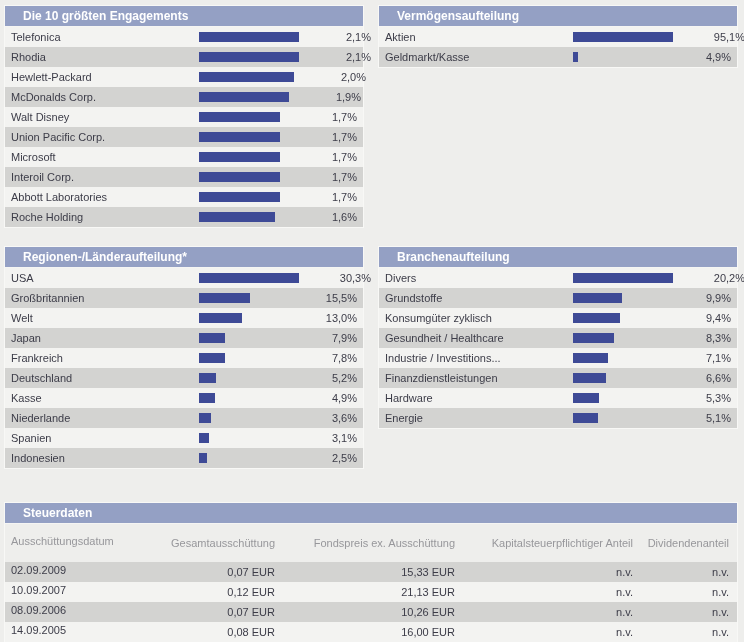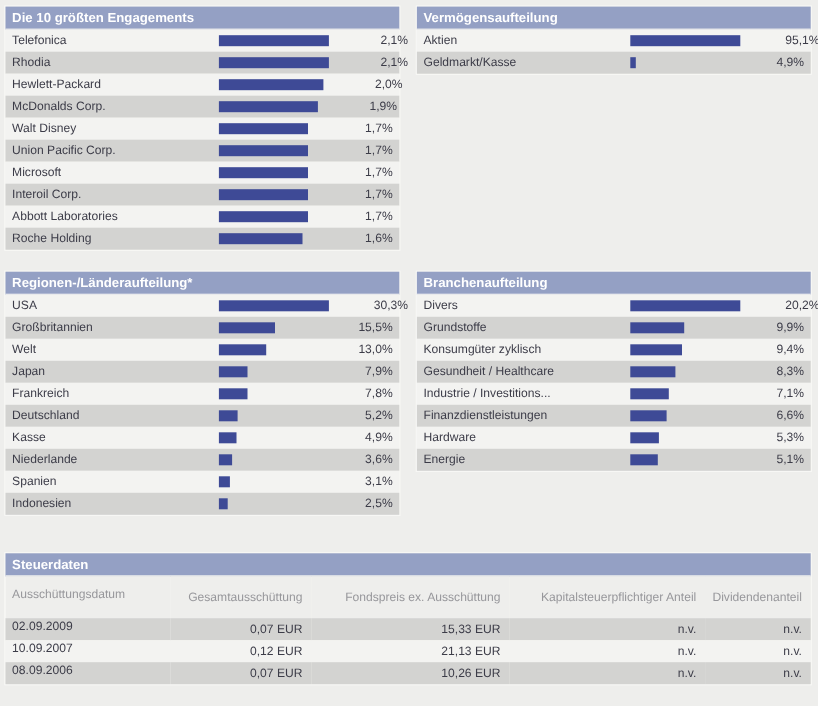--- a/index.html
+++ b/index.html
@@ -28,21 +28,21 @@
     width:360px;box-sizing:border-box;
     border:1px solid #f8f8f6;
     background:var(--row_light);
   }
   .panel-table{width:734px;}
   .phead{
     height:20px;line-height:20px;
     background:var(--panel_header_bg);
     color:var(--header_text);
     font-size:12px;font-weight:bold;
-    padding-left:6px;
+    padding-left:18px;
     border-bottom:1px solid #f5f5f3;
     white-space:nowrap;overflow:hidden;
   }
   .crow{height:20px;display:flex;align-items:center;}
   .crow:nth-child(odd){background:var(--row_light);}
   .crow:nth-child(even){background:var(--row_dark);}
   .clabel{
     width:188px;padding-left:6px;
     white-space:nowrap;overflow:hidden;text-overflow:clip;
     flex:0 0 auto;
@@ -338,17 +338,24 @@
             <td>n.v.</td>
             <td>n.v.</td>
           </tr>
           <tr>
             <td>08.09.2006</td>
             <td>0,07 EUR</td>
             <td>10,26 EUR</td>
             <td>n.v.</td>
             <td>n.v.</td>
           </tr>
+          <tr>
+            <td>14.09.2005</td>
+            <td>0,08 EUR</td>
+            <td>16,00 EUR</td>
+            <td>n.v.</td>
+            <td>n.v.</td>
+          </tr>
         </tbody>
     </table>
   </section>
 
 </div>
 
 </body></html>

